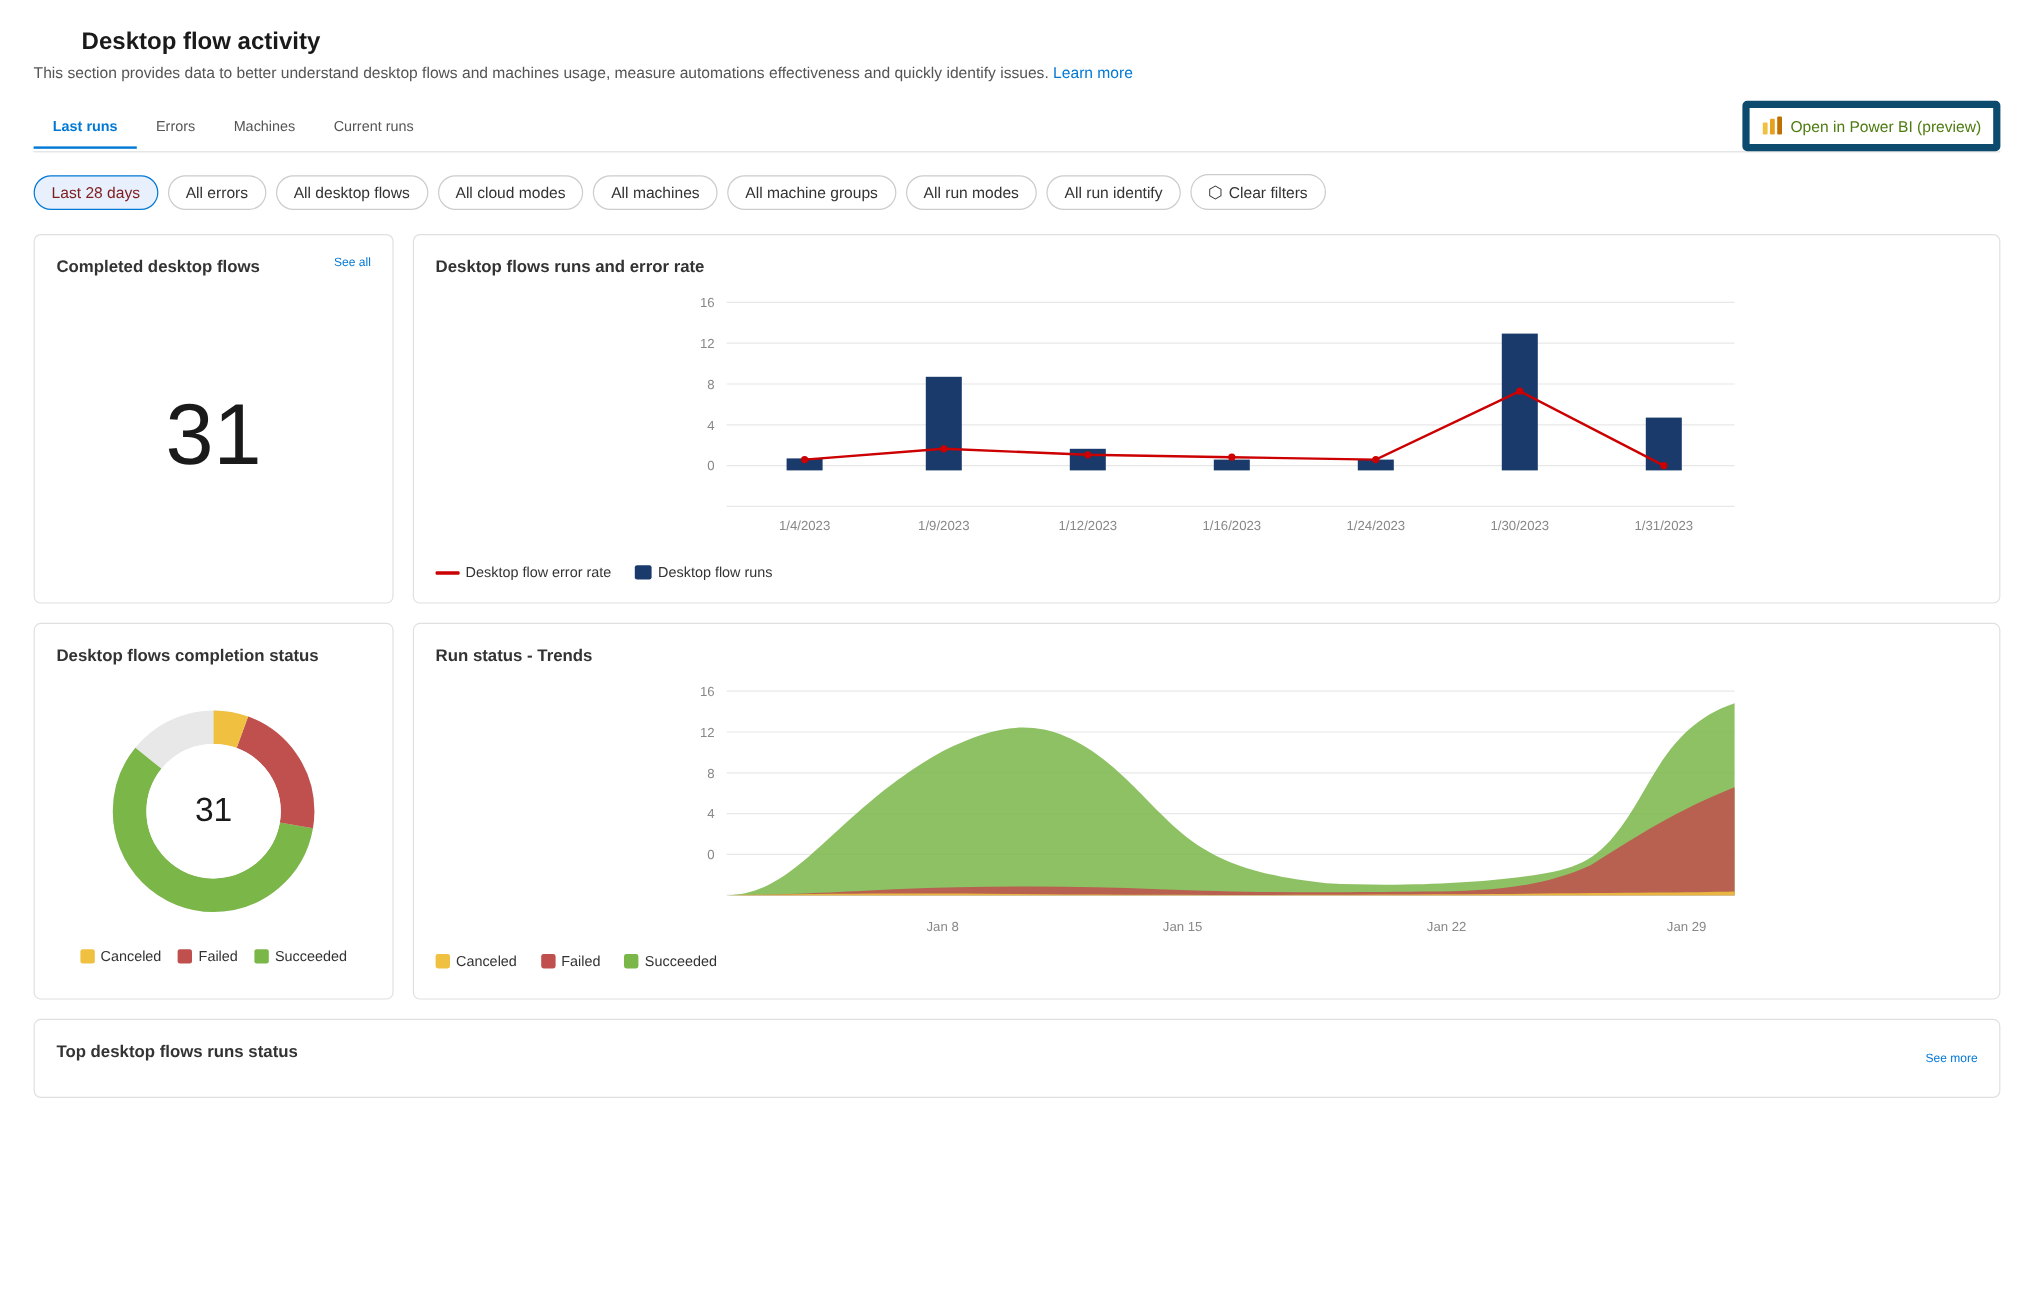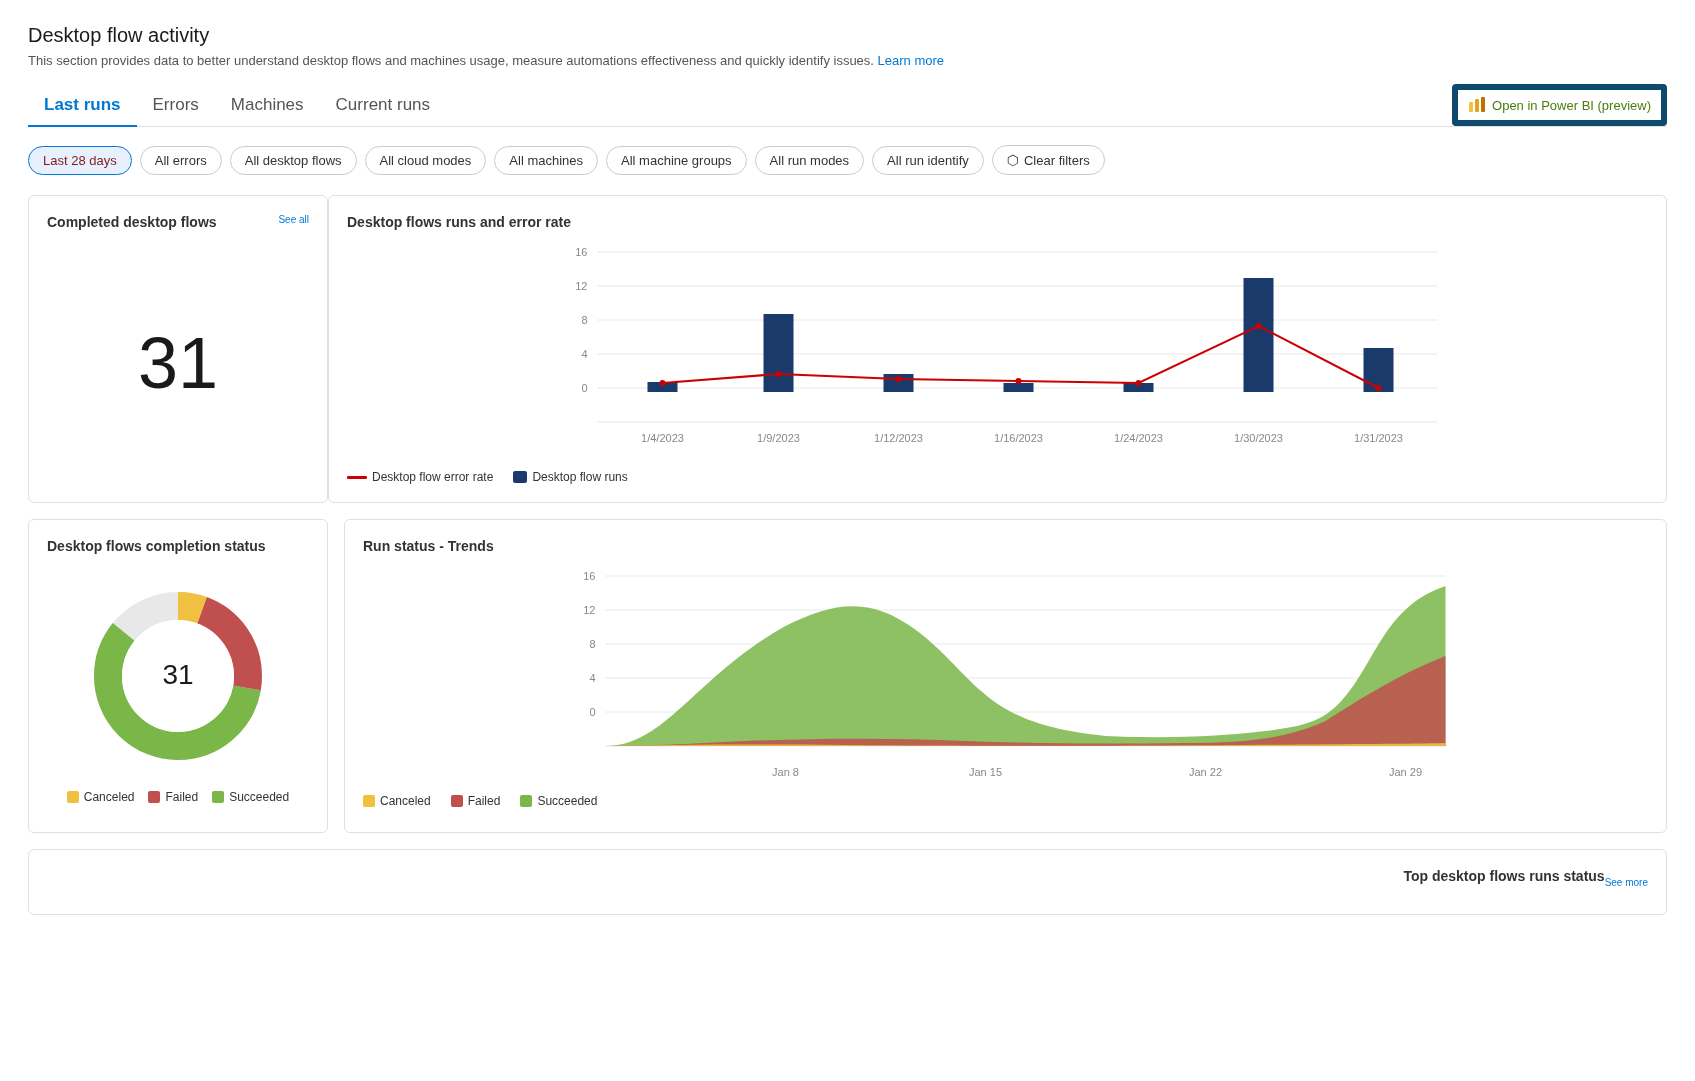--- a/index.html
+++ b/index.html
@@ -1,39 +1,39 @@
 <!DOCTYPE html>
 <html><head>
   <meta charset="utf-8">
   <style>
     * { box-sizing: border-box; margin: 0; padding: 0; }
     body { font-family: 'Segoe UI', Arial, sans-serif; background: #f5f5f5; color: #333; font-size: 14px; }
     .page { background: #fff; padding: 24px 28px; min-height: 1081px; max-width: 1695px; }
     
     
-    .page-title { font-size: 20px; font-weight: 400; color: #1a1a1a; margin-bottom: 6px; }
+    .page-title { font-size: 20px; font-weight: 700; color: #1a1a1a; margin-bottom: 6px; margin-left: 40px; }
     .page-subtitle { font-size: 13px; color: #555; margin-bottom: 16px; }
     .page-subtitle a { color: #0078d4; text-decoration: none; }
     
     
     .tabs { display: flex; align-items: center; justify-content: space-between; border-bottom: 1px solid #e0e0e0; margin-bottom: 18px; }
     .tab-list { display: flex; gap: 0; }
-    .tab { padding: 10px 16px; cursor: pointer; font-size: 17px; color: #555; border-bottom: 2px solid transparent; margin-bottom: -1px; }
+    .tab { padding: 10px 16px; cursor: pointer; font-size: 12px; color: #555; border-bottom: 2px solid transparent; margin-bottom: -1px; }
     .tab.active { color: #0078d4; border-bottom: 2px solid #0078d4; font-weight: 600; }
     .powerbi-btn { display: flex; align-items: center; gap: 6px; font-size: 13px; color: #4d7c0f; cursor: pointer; padding: 6px 10px; border: 6px solid #0c4a6e; border-radius: 4px; background: #fff; }
     
     
     .filters { display: flex; align-items: center; gap: 8px; flex-wrap: wrap; margin-bottom: 20px; }
     .filter-btn { padding: 6px 14px; border-radius: 20px; border: 1px solid #ccc; background: #fff; font-size: 13px; cursor: pointer; color: #333; }
     .filter-btn.active { background: #e8f0fe; border-color: #0078d4; color: #7f1d1d; font-weight: 500; }
     .filter-btn.clear { display: flex; align-items: center; gap: 5px; }
     .filter-btn.clear .eraser-icon { font-size: 14px; }
     
     
-    .cards-grid { display: grid; grid-template-columns: 300px 1fr; gap: 0; margin-bottom: 16px; }
+    .cards-grid { display: grid; grid-template-columns: 300px 1fr; gap: 16px; margin-bottom: 16px; }
     .card { background: #fff; border: 1px solid #e0e0e0; border-radius: 6px; padding: 18px; }
     .card-title { font-size: 14px; font-weight: 600; color: #333; margin-bottom: 12px; }
     
     
     .completed-card { display: flex; flex-direction: column; }
     .completed-header { display: flex; justify-content: space-between; align-items: flex-start; }
     .see-all-link { color: #0078d4; font-size: 10px; text-decoration: none; cursor: pointer; }
     .big-number { font-size: 72px; font-weight: 300; color: #1a1a1a; text-align: center; flex: 1; display: flex; align-items: center; justify-content: center; padding: 20px 0; }
     
     
@@ -46,21 +46,21 @@
     
     
     .bottom-grid { display: grid; grid-template-columns: 300px 1fr; gap: 16px; margin-bottom: 16px; }
     
     
     .donut-container { display: flex; flex-direction: column; align-items: center; padding: 10px 0; }
     .donut-legend { display: flex; gap: 14px; margin-top: 14px; font-size: 12px; }
     
     
     .footer-card { background: #fff; border: 1px solid #e0e0e0; border-radius: 6px; padding: 18px; }
-    .footer-card-header { display: flex; justify-content: flex-end; align-items: center; }
+    .footer-card-header { display: flex; justify-content: space-between; align-items: center; }
     
     
     svg { display: block; }
     
     .axis-label { font-size: 11px; fill: #888; }
     .grid-line { stroke: #e8e8e8; stroke-width: 1; }
     .bar-rect { fill: #1a3a6b; }
     .error-line { fill: none; stroke: #c00; stroke-width: 2; }
   </style>
 </head>

